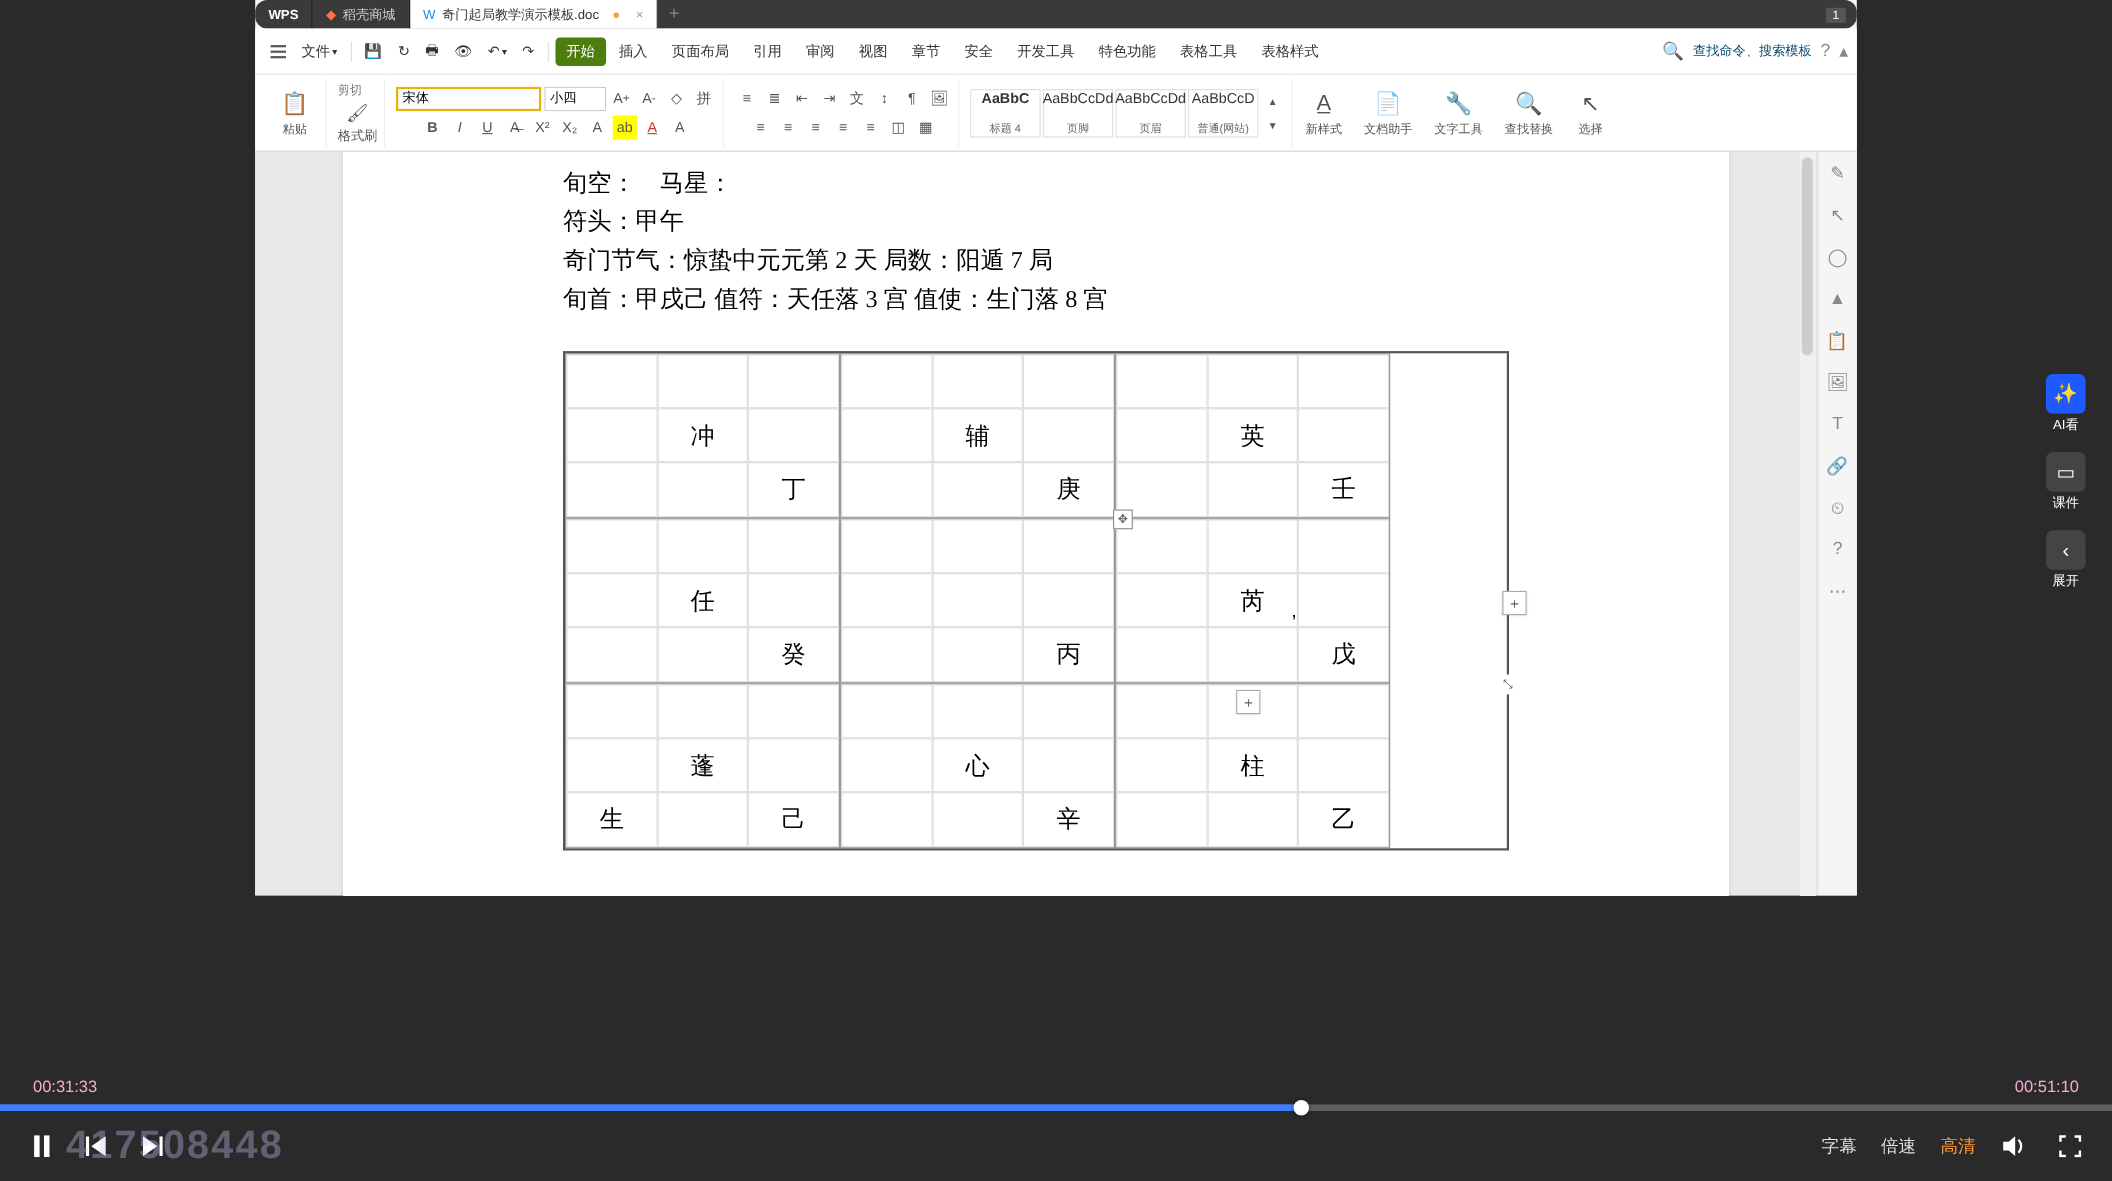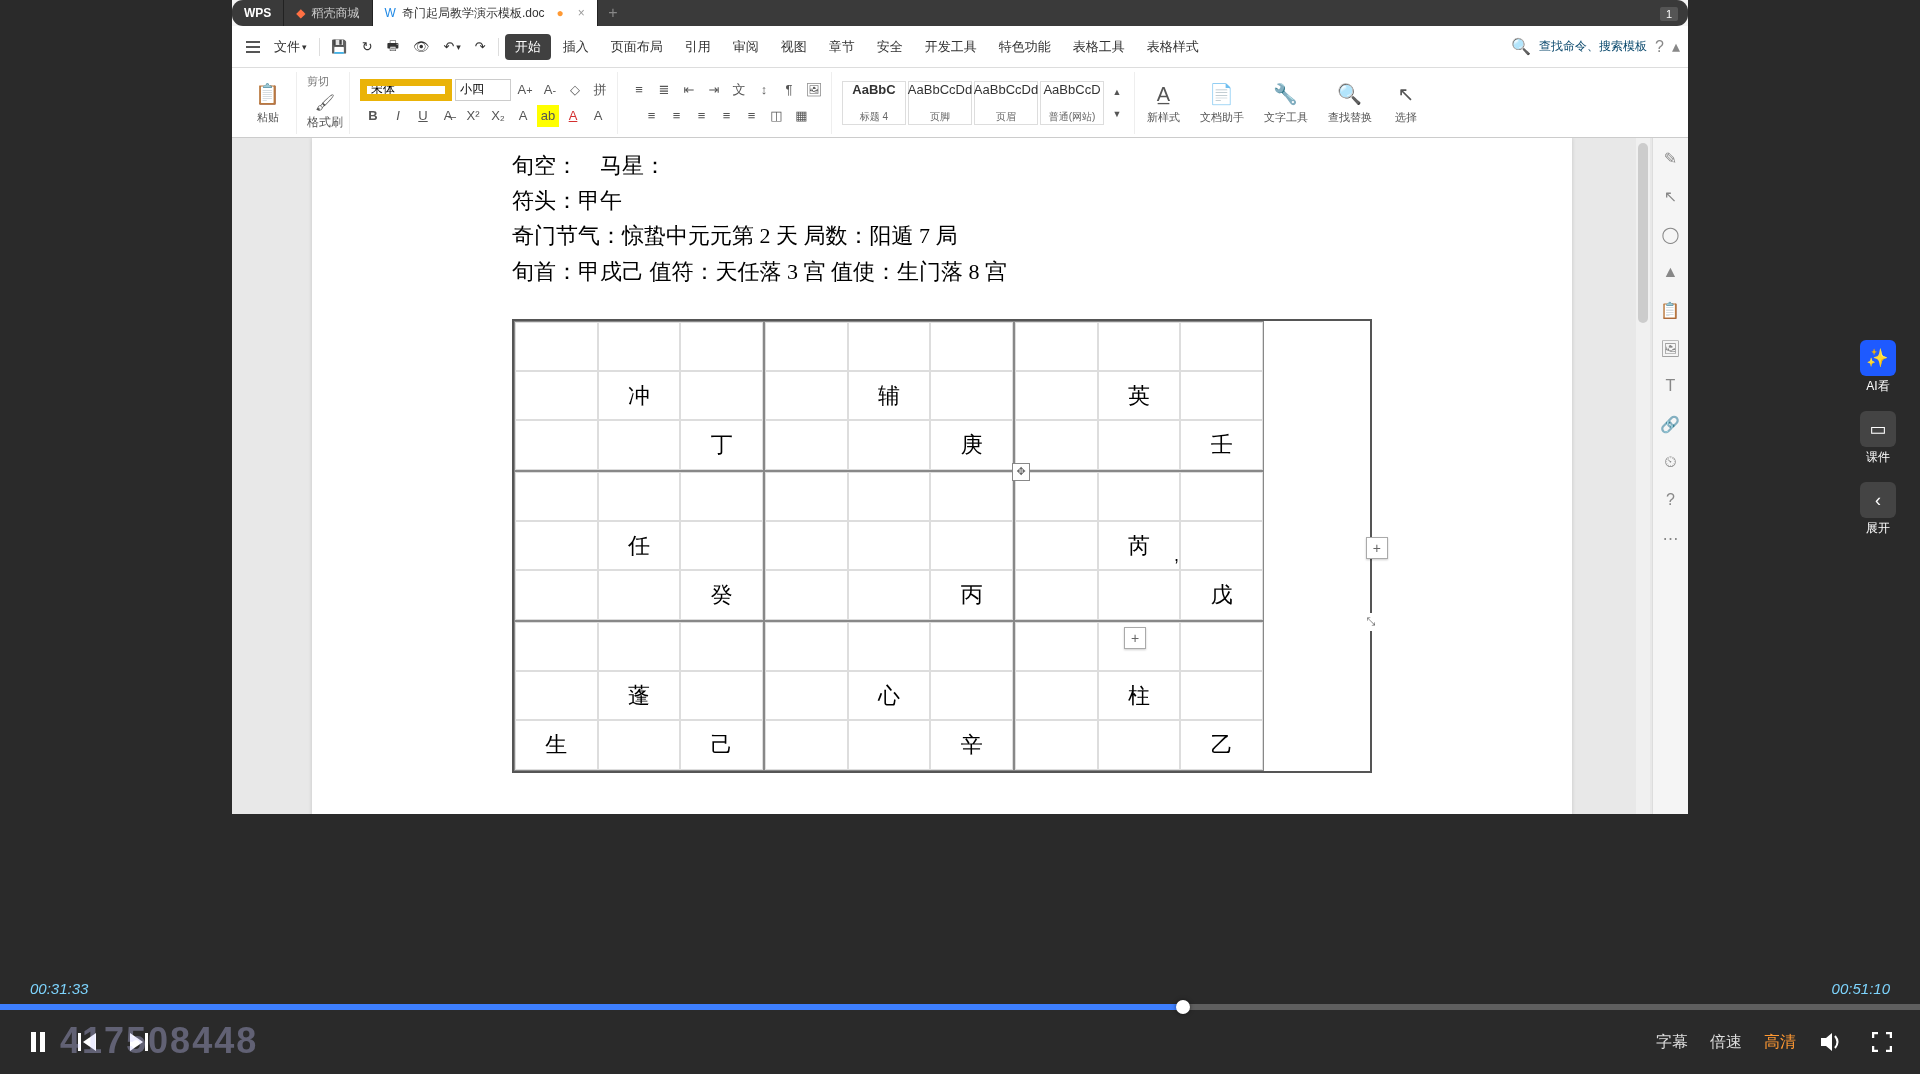--- a/index.html
+++ b/index.html
@@ -19,29 +19,29 @@
 .tab-close { margin-left: 8px; color: #999; }
 .tab-add { width: 30px; text-align: center; color: #888; font-size: 16px; }
 .tab-right { margin-left: auto; padding: 0 10px; }
 .tab-number { background: #555; color: #fff; padding: 1px 6px; border-radius: 2px; font-size: 11px; }
 
 
 .menu-row { height: 42px; background: #fff; border-bottom: 1px solid #ddd; display: flex; align-items: center; padding: 0 8px; gap: 2px; }
 .menu-btn { padding: 4px 6px; font-size: 13px; color: #333; display: flex; align-items: center; gap: 2px; }
 .menu-divider { width: 1px; height: 18px; background: #ddd; margin: 0 4px; }
 .ribbon-tab { padding: 4px 10px; font-size: 13px; color: #333; cursor: pointer; }
-.ribbon-tab.active { background: #404040; color: #fff; border-radius: 4px; }
+.ribbon-tab.active { background: #4d7c0f; color: #fff; border-radius: 4px; }
 .menu-right { margin-left: auto; display: flex; align-items: center; gap: 8px; }
 .search-hint { font-size: 12px; color: #0c4a6e; }
 
 
 .toolbar { height: 70px; background: #fff; border-bottom: 1px solid #ccc; display: flex; align-items: center; padding: 0 8px; gap: 4px; }
 .tool-group { display: flex; flex-direction: column; align-items: center; padding: 0 6px; border-right: 1px solid #eee; height: 62px; justify-content: center; }
 .tool-row { display: flex; align-items: center; gap: 3px; }
-.font-select { width: 92px; height: 22px; border: 7px solid #eab308; font-size: 12px; padding: 0 4px; }
+.font-select { width: 132px; height: 22px; border: 2px solid #eab308; font-size: 12px; padding: 0 4px; }
 .size-select { width: 56px; height: 22px; border: 1px solid #ccc; font-size: 12px; padding: 0 4px; }
 .tb-btn { width: 22px; height: 22px; display: flex; align-items: center; justify-content: center; font-size: 13px; color: #555; border: 1px solid transparent; }
 .style-box { width: 64px; height: 44px; border: 1px solid #ddd; display: flex; flex-direction: column; align-items: center; justify-content: space-between; font-size: 10px; }
 .style-preview { font-size: 13px; color: #333; }
 .style-name { font-size: 10px; color: #666; }
 .large-tool { display: flex; flex-direction: column; align-items: center; gap: 2px; font-size: 11px; color: #555; padding: 0 8px; }
 .large-tool-icon { width: 28px; height: 28px; display: flex; align-items: center; justify-content: center; font-size: 20px; }
 
 
 .doc-area { flex: 1; background: #e8e8e8; position: relative; overflow: hidden; display: flex; }
@@ -72,21 +72,21 @@
 .float-icon { width: 36px; height: 36px; background: #444; border-radius: 6px; display: flex; align-items: center; justify-content: center; font-size: 18px; color: #fff; }
 .float-icon.blue { background: #1e5aff; }
 
 
 .playbar { position: absolute; left: 0; right: 0; bottom: 0; height: 70px; display: flex; flex-direction: column; }
 .progress { height: 6px; background: rgba(255,255,255,0.25); position: relative; }
 .progress-fill { position: absolute; left: 0; top: 0; bottom: 0; width: 61.6%; background: #3d7fff; }
 .progress-handle { position: absolute; left: 61.6%; top: 50%; width: 14px; height: 14px; background: #fff; border-radius: 50%; transform: translate(-50%,-50%); box-shadow: 0 0 4px rgba(0,0,0,0.5); }
 .controls { flex: 1; display: flex; align-items: center; padding: 0 24px; gap: 22px; color: #fff; }
 .ctrl-btn { width: 28px; height: 28px; display: flex; align-items: center; justify-content: center; font-size: 20px; color: #fff; cursor: pointer; }
-.time-text { font-size: 15px; color: #7dd3fc; font-style: italic; }
+.time-text { font-size: 15px; color: #f9a8d4; }
 .watermark { position: absolute; left: 60px; bottom: 12px; font-size: 36px; color: rgba(200,200,255,0.35); font-weight: bold; letter-spacing: 2px; }
 .ctrl-right { margin-left: auto; display: flex; align-items: center; gap: 22px; }
 .ctrl-label { font-size: 16px; color: #ddd; cursor: pointer; }
 .ctrl-label.active { color: #ff9933; }
 
 .hamburger { display:inline-block; width:14px; height:12px; border-top:2px solid #555; border-bottom:2px solid #555; position:relative;}
 .hamburger:before { content:""; position:absolute; top:3px; left:0; right:0; height:2px; background:#555;}
 
 svg { display: block; }
 </style>

